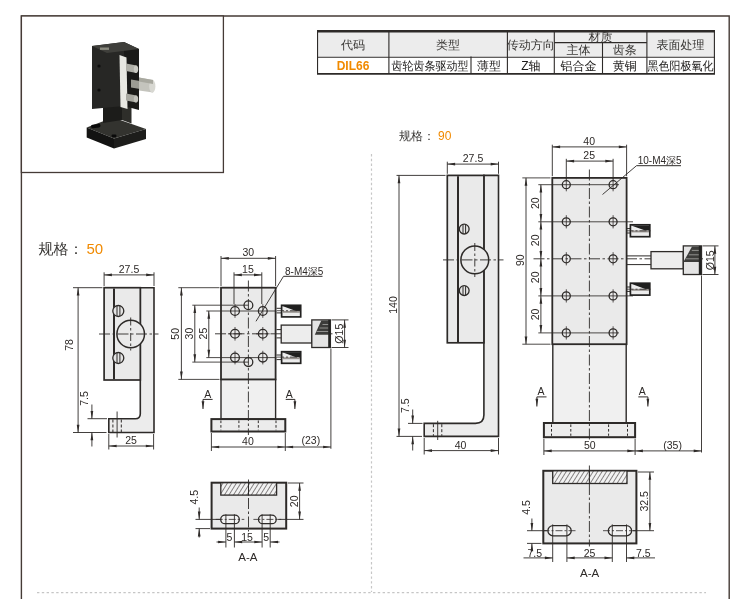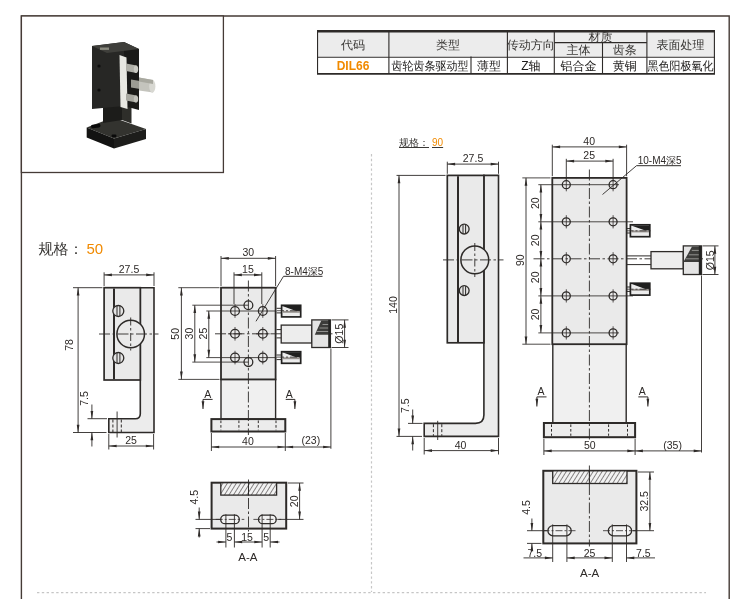--- a/index.html
+++ b/index.html
@@ -642,14 +642,14 @@
       <text x="213.8" y="40">Z轴</text>
       <text x="261.4" y="40">铝合金</text>
       <text x="307.7" y="40">黄铜</text>
       <text x="363.6" y="40" textLength="66" lengthAdjust="spacingAndGlyphs">黑色阳极氧化</text>
     </g>
   </svg>
 </div>
 
 <div style="position:absolute;left:38.5px;top:240px;font-size:15px;color:#3a3836;">规格：<span style="color:#f18a00;padding-left:3px;">50</span></div>
 
-<div style="position:absolute;left:399px;top:136px;font-size:10px;color:#3a3836;text-decoration:underline;">规格：<span style="color:#f18a00;padding-left:3px;">90</span></div>
+<div style="position:absolute;left:399px;top:128px;font-size:12px;color:#3a3836;">规格：<span style="color:#f18a00;padding-left:3px;">90</span></div>
 </div>
 
 </body></html>

